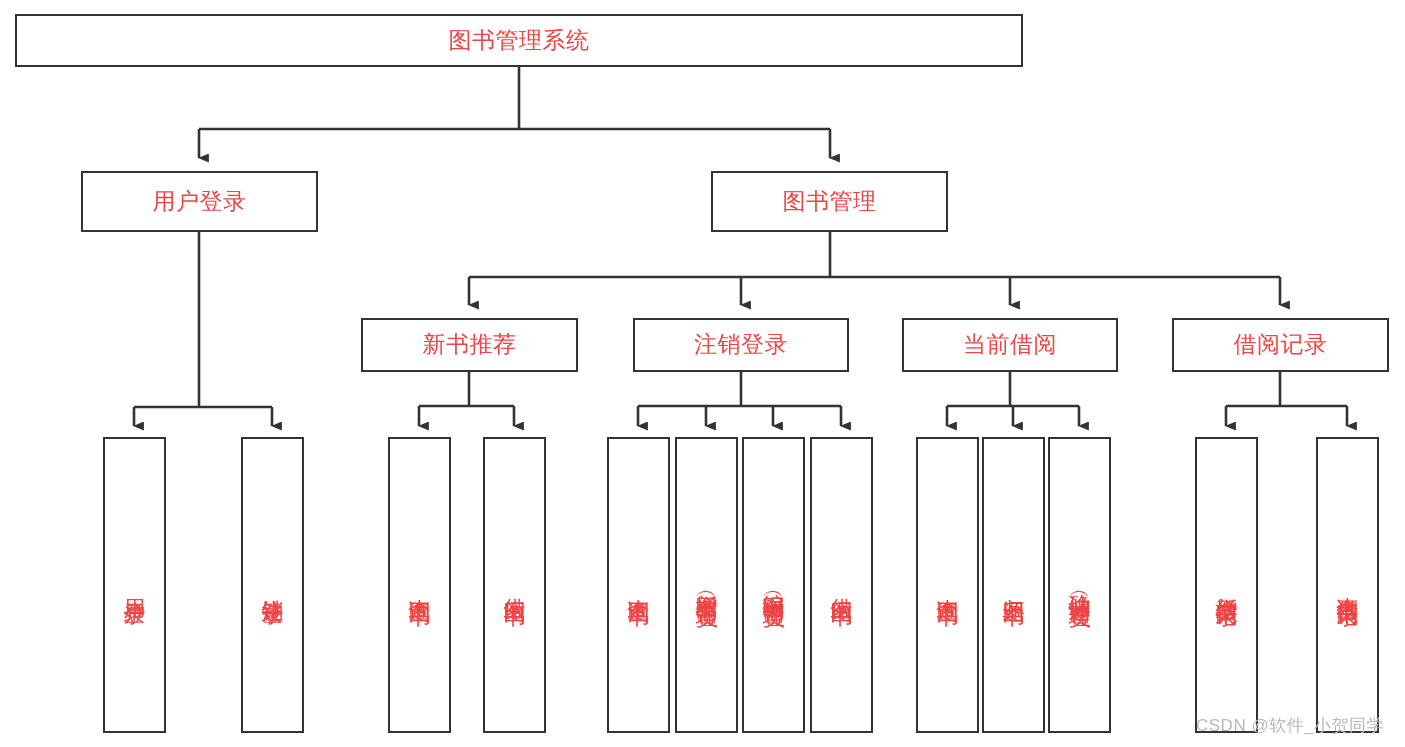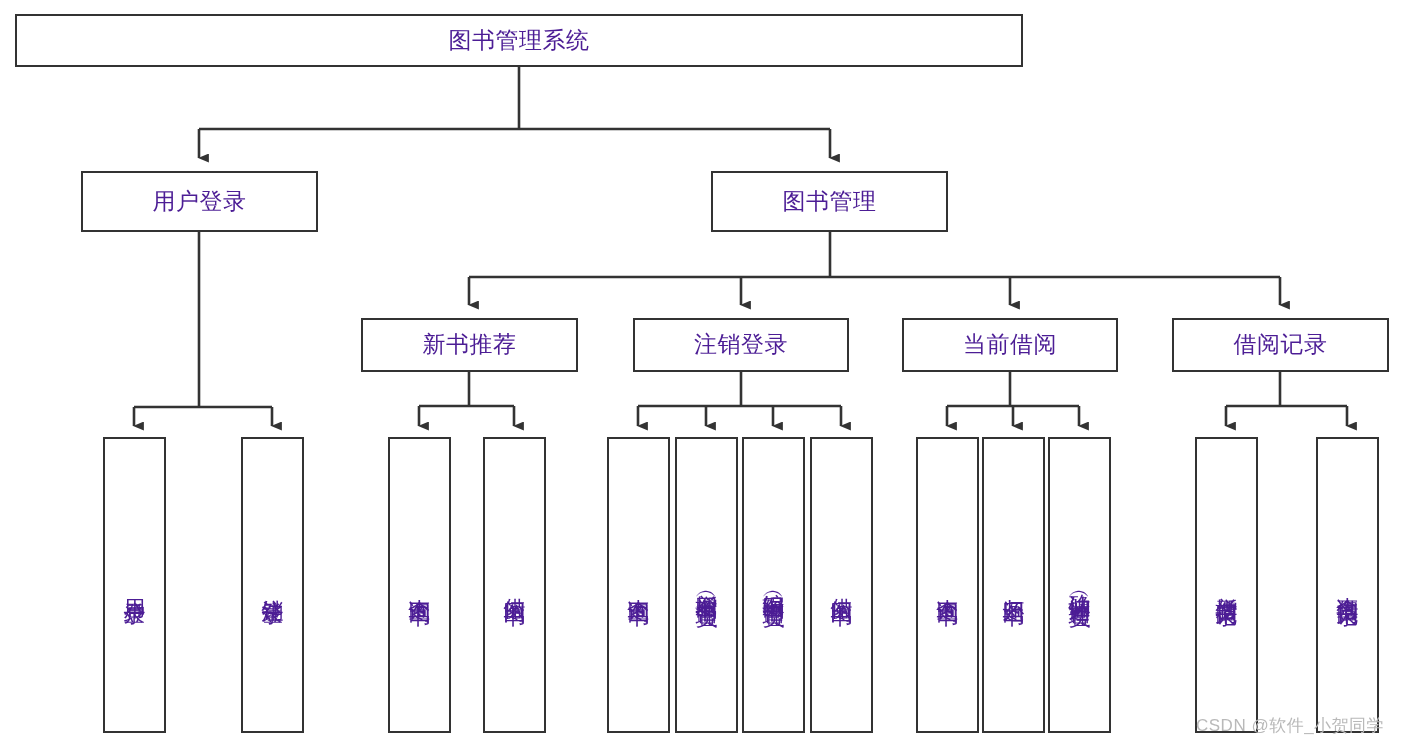--- a/index.html
+++ b/index.html
@@ -26,21 +26,21 @@
     pointer-events: none;
   }
   .node {
     position: absolute;
     box-sizing: border-box;
     background: #ffffff;
     border: 2px solid #333333;
     display: flex;
     align-items: center;
     justify-content: center;
-    color: #4c1d95;
+    color: #ef4444;
   }
   .node .label {
     display: block;
     text-align: center;
     line-height: 1.18;
     letter-spacing: 0.5px;
   }
   .node.horizontal .label {
     writing-mode: horizontal-tb;
     font-size: 23px;

